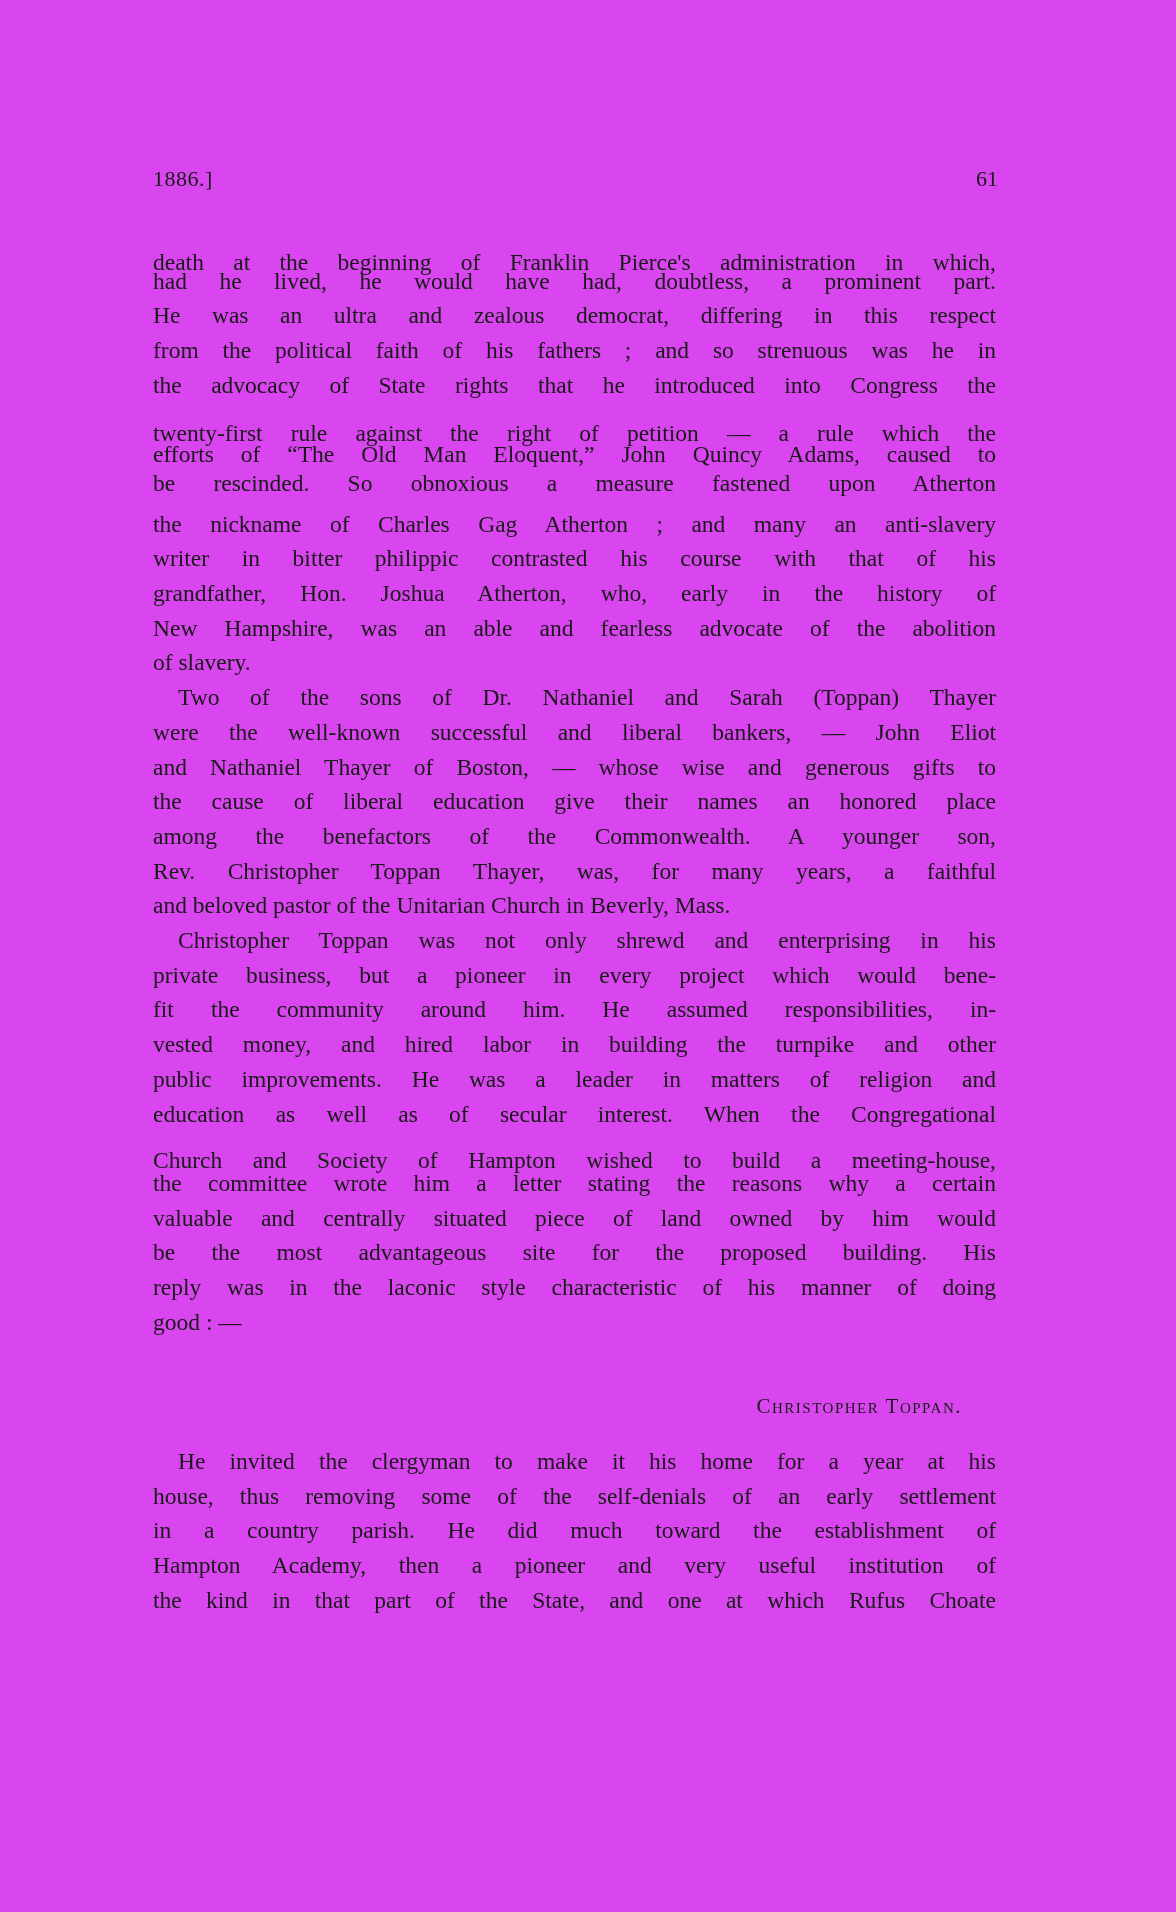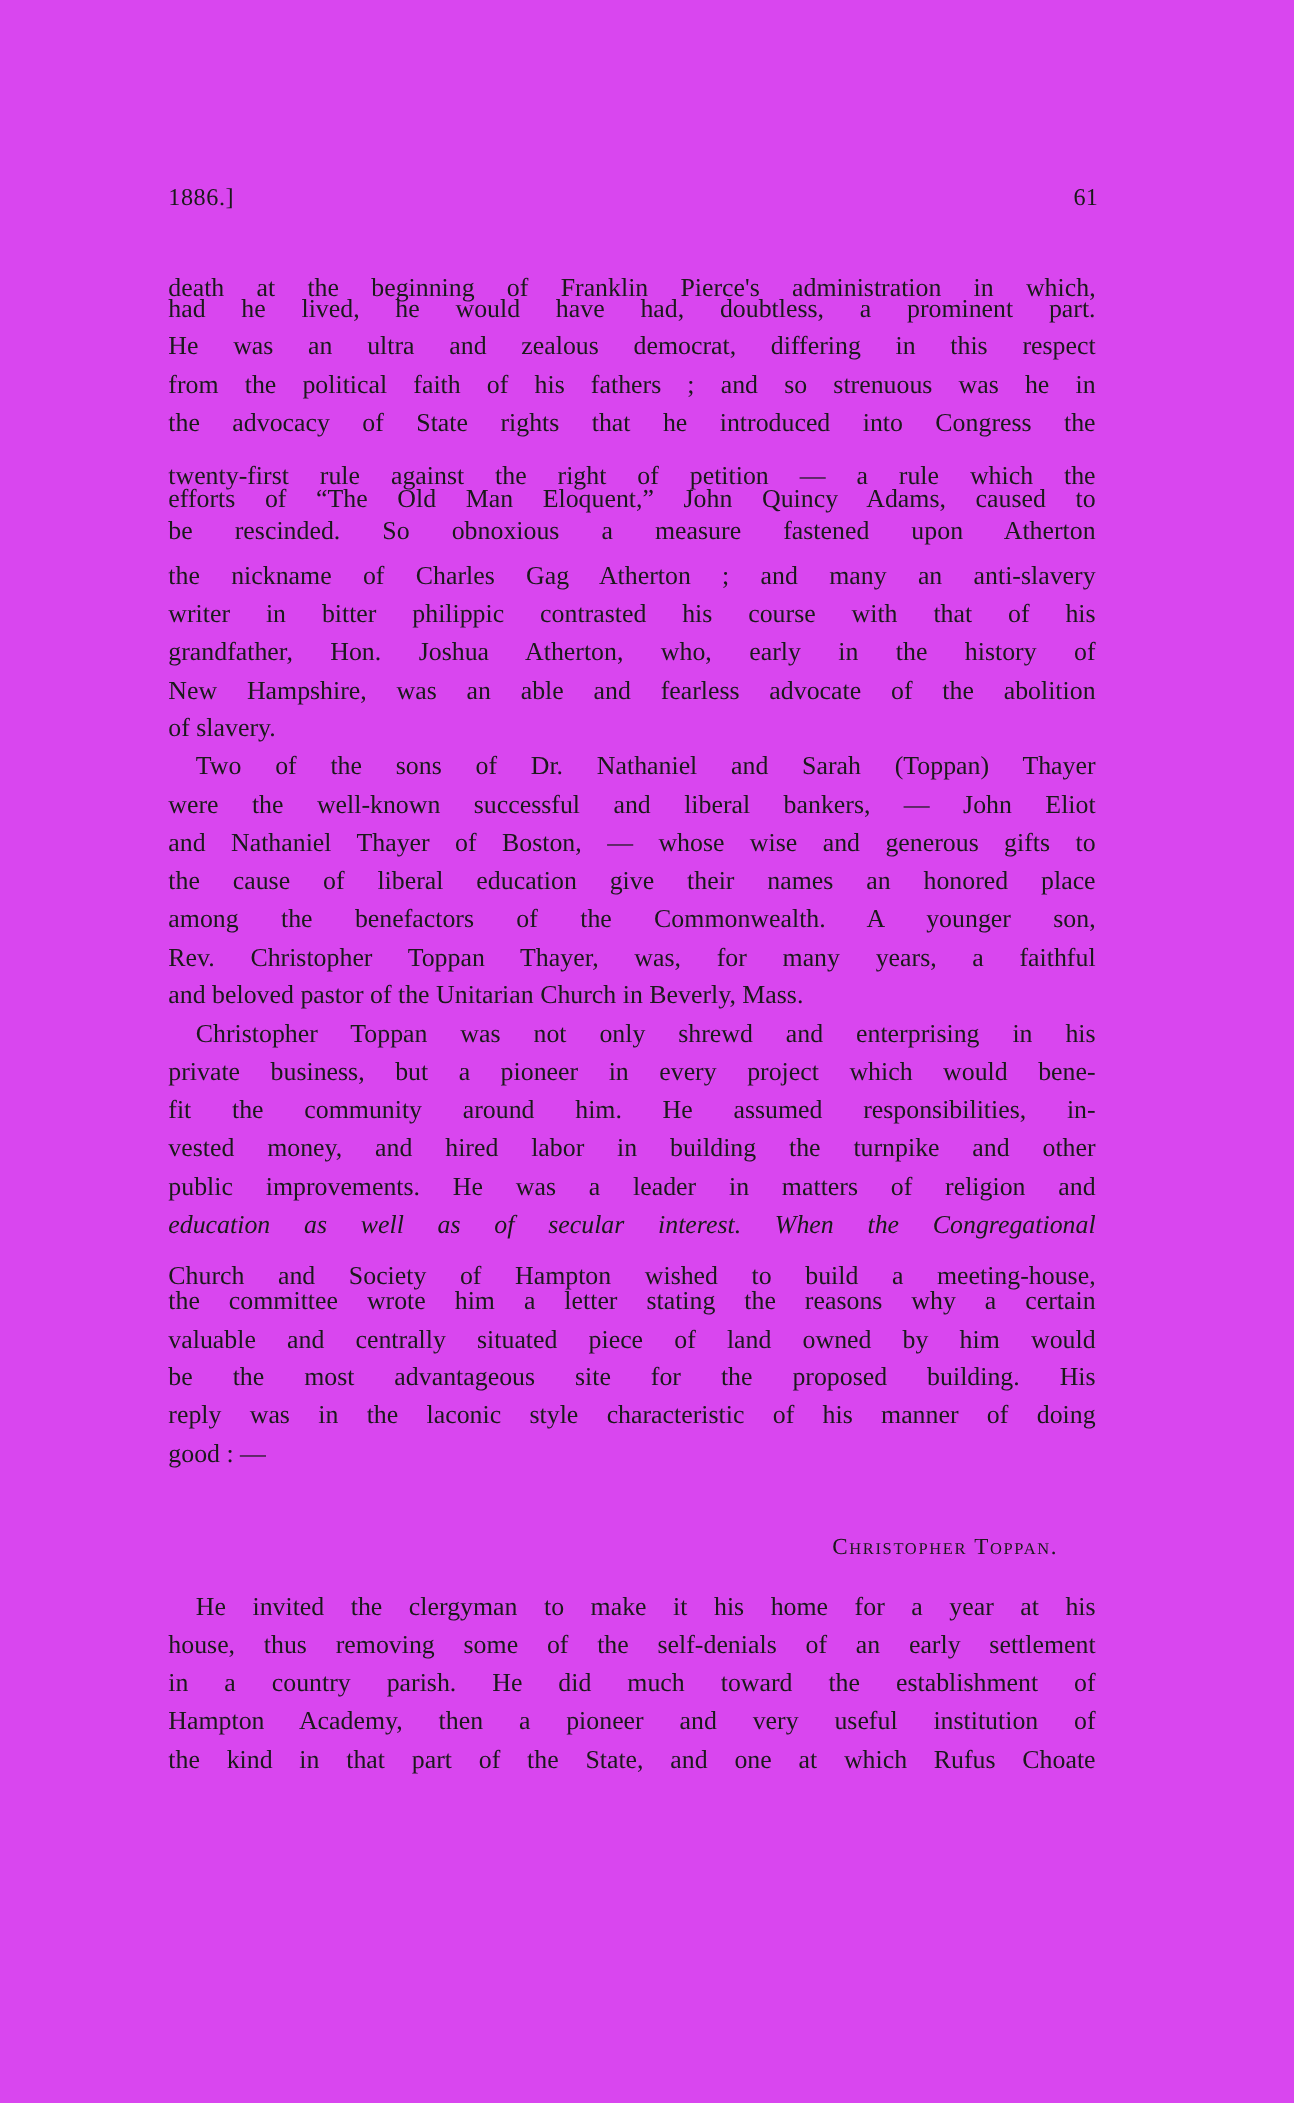--- a/index.html
+++ b/index.html
@@ -44,21 +44,21 @@
       <div class="line" style="top: 752.5px;">and Nathaniel Thayer of Boston, — whose wise and generous gifts to</div>
       <div class="line" style="top: 787.2px;">the cause of liberal education give their names an honored place</div>
       <div class="line" style="top: 821.9px;">among the benefactors of the Commonwealth. A younger son,</div>
       <div class="line" style="top: 856.6px;">Rev. Christopher Toppan Thayer, was, for many years, a faithful</div>
       <div class="line last" style="top: 891.3px;">and beloved pastor of the Unitarian Church in Beverly, Mass.</div>
       <div class="line indent" style="top: 926px;">Christopher Toppan was not only shrewd and enterprising in his</div>
       <div class="line" style="top: 960.7px;">private business, but a pioneer in every project which would bene-</div>
       <div class="line" style="top: 995.4px;">fit the community around him. He assumed responsibilities, in-</div>
       <div class="line" style="top: 1030.1px;">vested money, and hired labor in building the turnpike and other</div>
       <div class="line" style="top: 1064.8px;">public improvements. He was a leader in matters of religion and</div>
-      <div class="line" style="top: 1099.5px; font-style: italic;">education as well as of secular interest. When the Congregational</div>
+      <div class="line" style="top: 1099.5px;">education as well as of secular interest. When the Congregational</div>
       <div class="line" style="top: 1134px; margin-top: 12px;">Church and Society of Hampton wished to build a meeting-house,</div>
       <div class="line" style="top: 1168.9px;">the committee wrote him a letter stating the reasons why a certain</div>
       <div class="line" style="top: 1203.6px;">valuable and centrally situated piece of land owned by him would</div>
       <div class="line" style="top: 1238.3px;">be the most advantageous site for the proposed building. His</div>
       <div class="line" style="top: 1273px;">reply was in the laconic style characteristic of his manner of doing</div>
       <div class="line last" style="top: 1307.7px;">good : —</div>
     </div>
 
   <div class="signature" id="signature" style="top: 1393px;">Christopher Toppan.</div>
 

